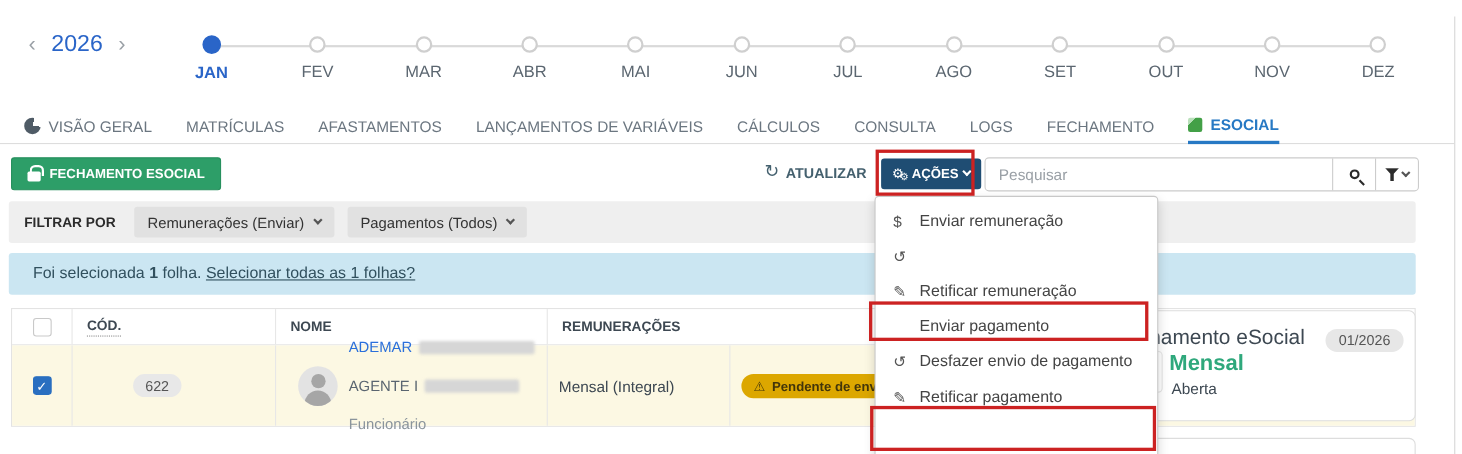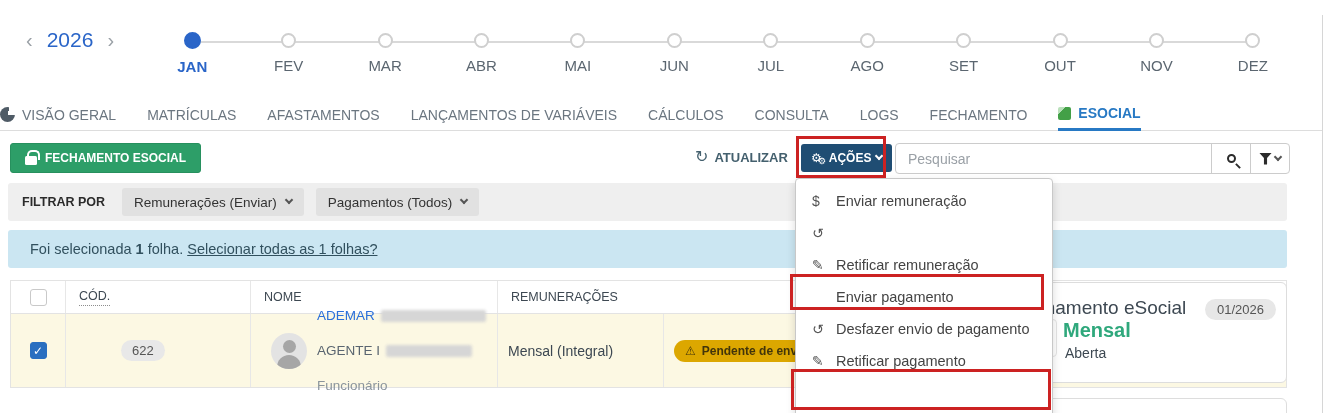--- a/index.html
+++ b/index.html
@@ -15,21 +15,21 @@
   .tl-line { position:absolute; left:48px; right:48px; top:11px; height:2px; background:#d9d9d9; }
   .tl-row { display:flex; position:absolute; left:0; right:0; top:0; }
   .tl-m { flex:1; display:flex; flex-direction:column; align-items:center; position:relative; }
   .tl-dot { width:15px; height:15px; border-radius:50%; background:#fff; border:2px solid #cfcfcf; margin-top:3px; }
   .tl-m.sel .tl-dot { width:17px; height:17px; background:#2a65c8; border-color:#2a65c8; margin-top:2px; }
   .tl-lbl { margin-top:9px; font-size:15px; color:#5b6670; }
   .tl-m.sel .tl-lbl { color:#2a65c8; font-weight:bold; }
 
   
   .tabs { left:0; top:99px; width:1322px; height:32px; border-bottom:1px solid #ddd;
-    display:flex; align-items:center; gap:31px; }
+    display:flex; align-items:center; gap:31px; padding-left:22px; }
   .tab { font-size:14px; color:#6b7680; display:flex; align-items:center; gap:7px;
     height:32px; cursor:pointer; white-space:nowrap; }
   .tab.active { color:#2779c4; font-weight:bold; border-bottom:3px solid #2779c4; }
   .pie { width:15px; height:15px; border-radius:50%;
     background:conic-gradient(#4f5b66 0 15deg,#ffffff 15deg 95deg,#4f5b66 95deg 360deg); }
   .esoc-ic { width:13px; height:13px; border-radius:2px;
     background:linear-gradient(135deg,#b9e0ba 0 5px,#43a047 5px); }
 
   
   .btn-green { left:10px; top:143px; height:30px; background:#2d9e68; border:1px solid #27905e;
@@ -77,21 +77,21 @@
   .infobar b { font-weight:bold; }
   .infobar a { color:#31505e; text-decoration:underline; cursor:pointer; }
 
   
   .table { left:10px; top:280px; width:1277px; border:1px solid #e3e3e3; background:#fff; }
   .trh { display:flex; height:33px; border-bottom:1px solid #e3e3e3; }
   .trd { display:flex; height:73px; background:#fcf8e3; }
   .c { border-right:1px solid #e7e7e7; display:flex; align-items:center; padding-left:13px; }
   .c0{ width:55px; justify-content:center; padding-left:0; }
   .c1{ width:185px; } .c2{ width:247px; } .c3{ width:166px; } .c4{ flex:1; border-right:none; }
-  .th { font-size:12.5px; font-weight:normal; color:#3d4852; }
+  .th { font-size:12.5px; font-weight:bold; color:#3d4852; }
   .th .dotted { border-bottom:1px dotted #8d8d8d; padding-bottom:2px; }
   .cb { width:17px; height:17px; border:1px solid #c9c9c9; border-radius:3px; background:#fff; cursor:pointer; }
   .cb.checked { background:#2a6fc0; border-color:#2a6fc0; color:#fff; font-size:12px;
     display:flex; align-items:center; justify-content:center; }
   .pill { background:#e8e8e8; border-radius:11px; padding:3px 11px; font-size:13px; color:#555; }
   .c1 .pill { margin-left:42px; }
   .avatar { width:36px; height:36px; border-radius:50%; background:#e3e3e3; overflow:hidden;
     position:relative; flex-shrink:0; margin-left:20px; }
   .avatar:before { content:""; position:absolute; width:13px; height:13px; border-radius:50%;
     background:#a6a6a6; left:11.5px; top:7px; }

